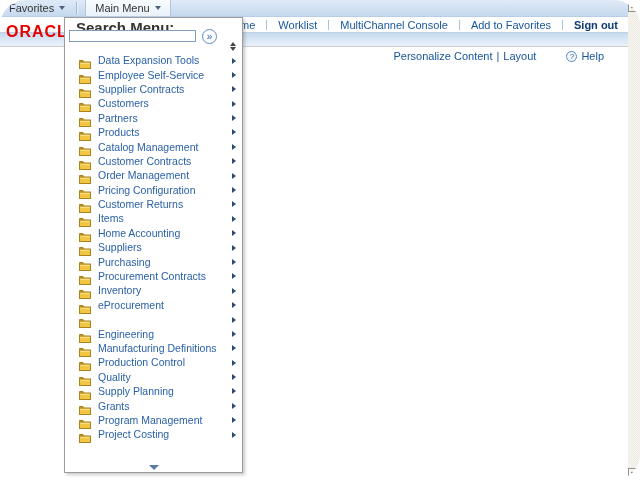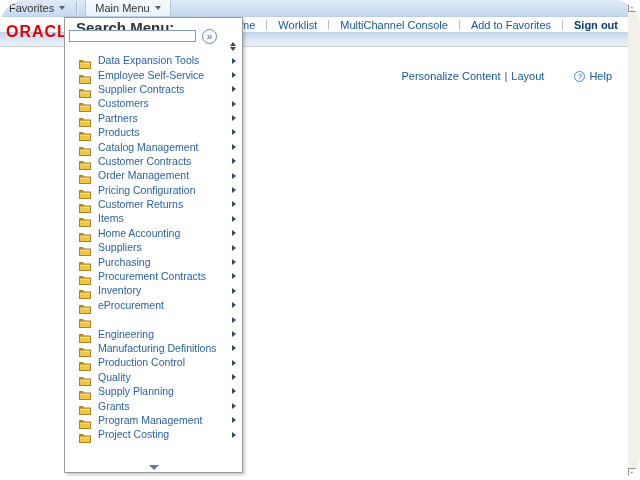--- a/index.html
+++ b/index.html
@@ -53,21 +53,21 @@
   .band {
     position: absolute; top: 32px; left: 0; width: 628px; height: 15px;
     background: linear-gradient(#c7daee, #ebf3fb);
     border-top: 1px solid #bdd2e8; border-bottom: 1px solid #cccccc;
   }
 
   
   .subheader {
     position: absolute; top: 49px; left: 0; right: 12px; height: 14px;
     display: flex; align-items: center; justify-content: flex-end;
-    padding-right: 16px; font-size: 11px; margin-top: 20px;
+    padding-right: 24px; font-size: 11px;
   }
   .plink { color: #15569c; cursor: pointer; white-space: nowrap; }
   .psep  { color: #15569c; margin: 0 4px; }
   .help-group { display: flex; align-items: center; margin-left: 30px; cursor: pointer; }
   .help-icon {
     display: inline-block; width: 11px; height: 11px; border-radius: 50%;
     border: 1px solid #5a8ac2; color: #2a61a8; font-size: 8px; line-height: 9px;
     text-align: center; margin-right: 4px; background: #f4f8fd;
   }
 

